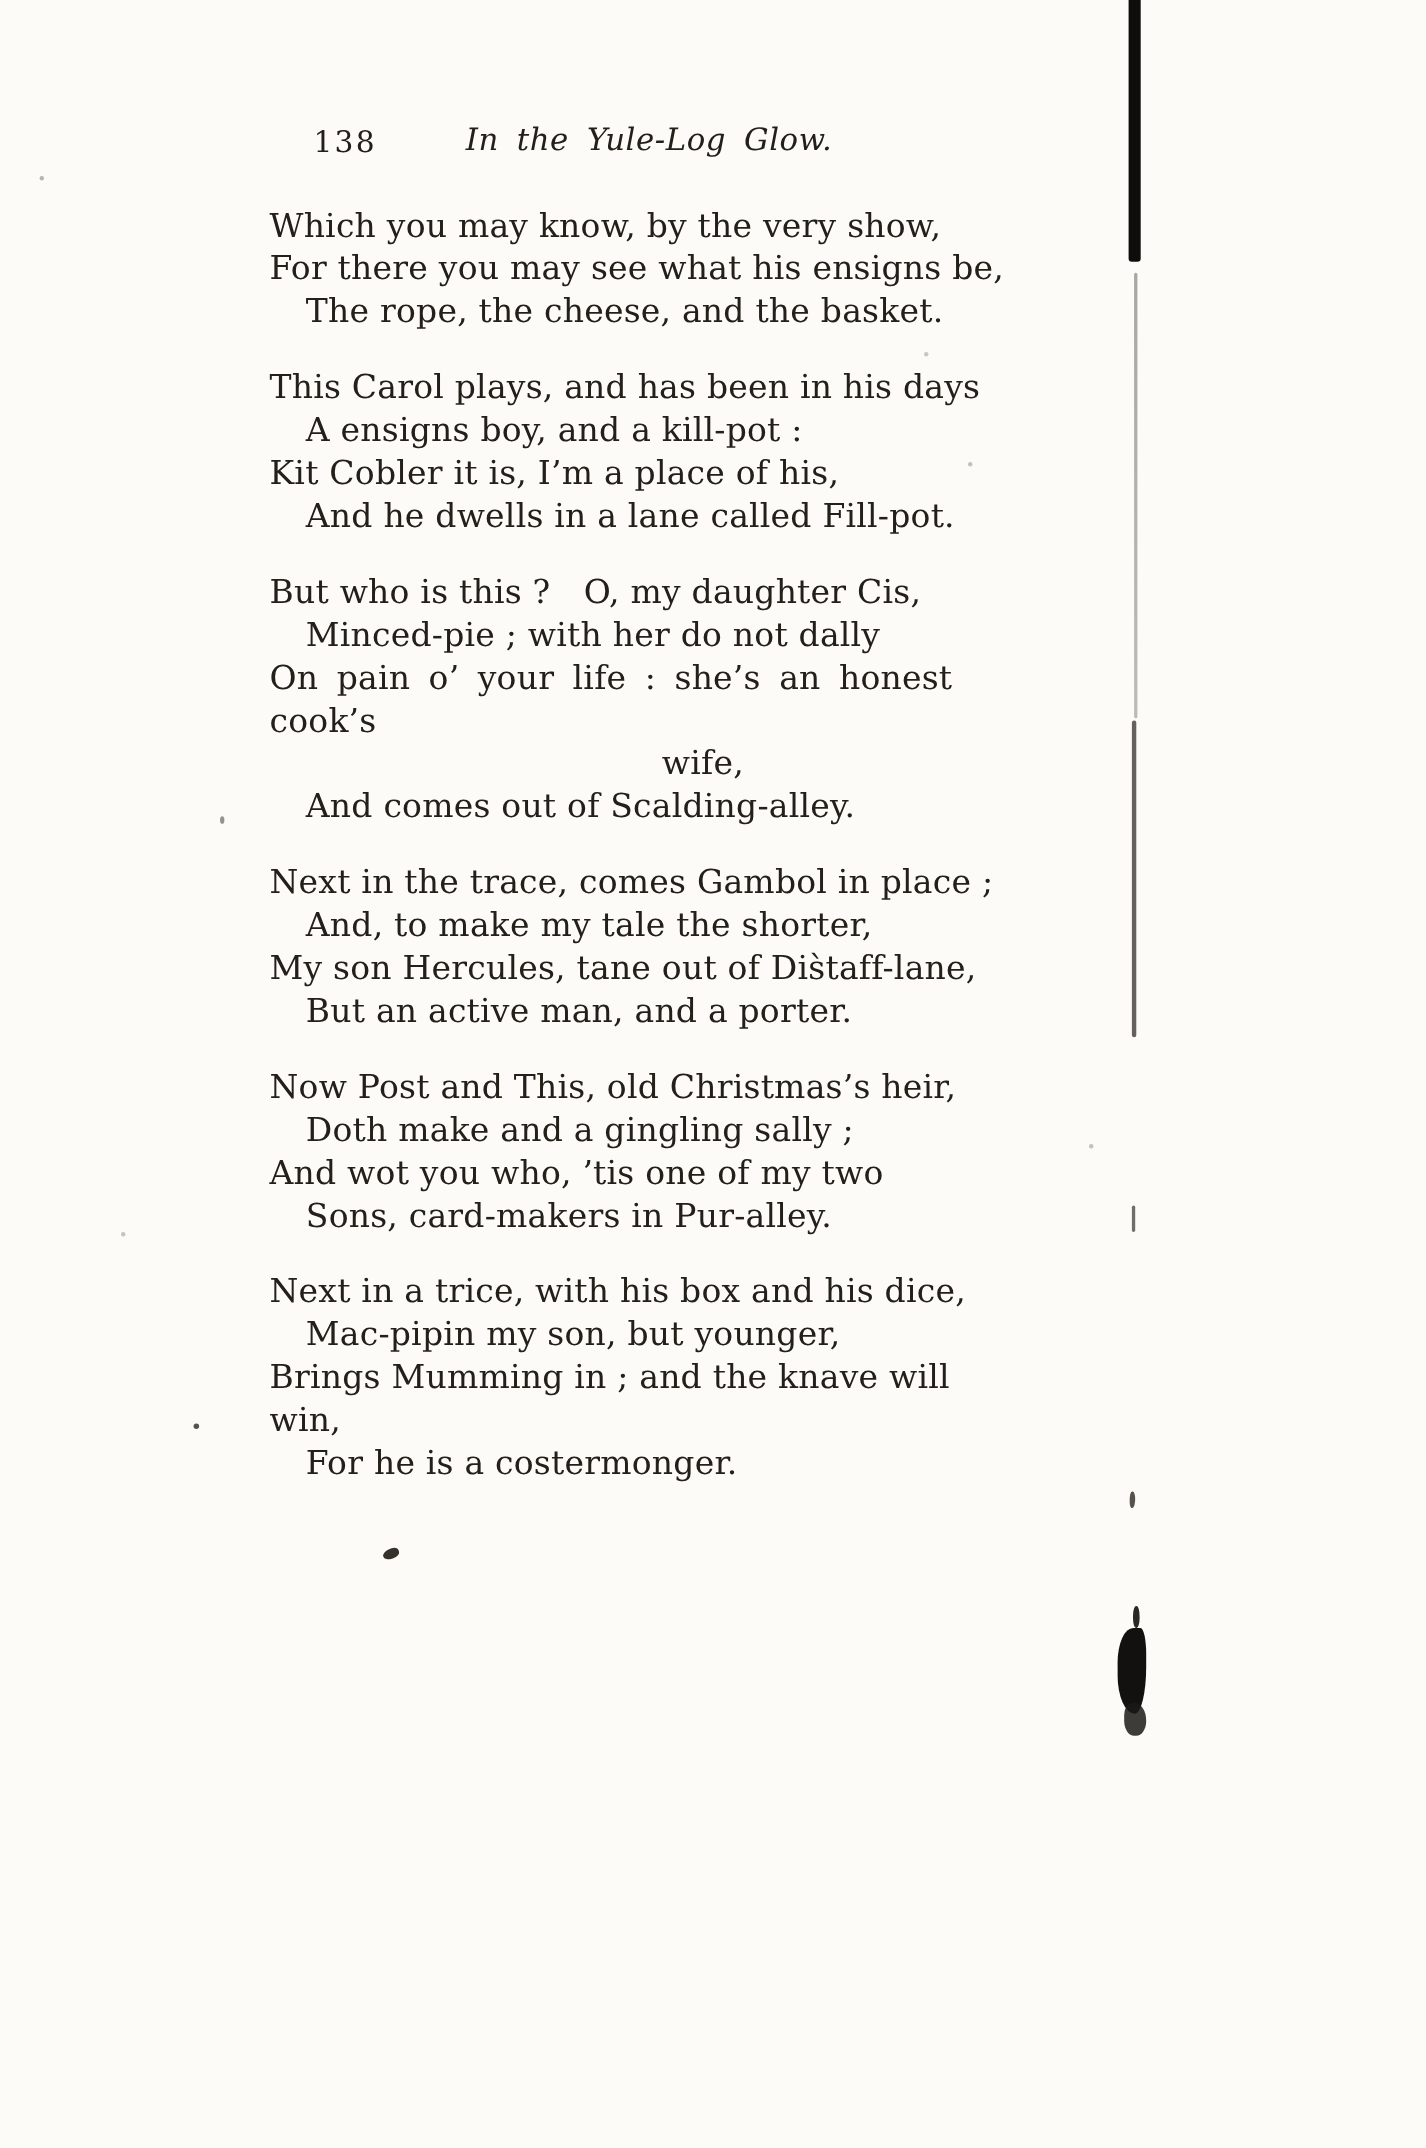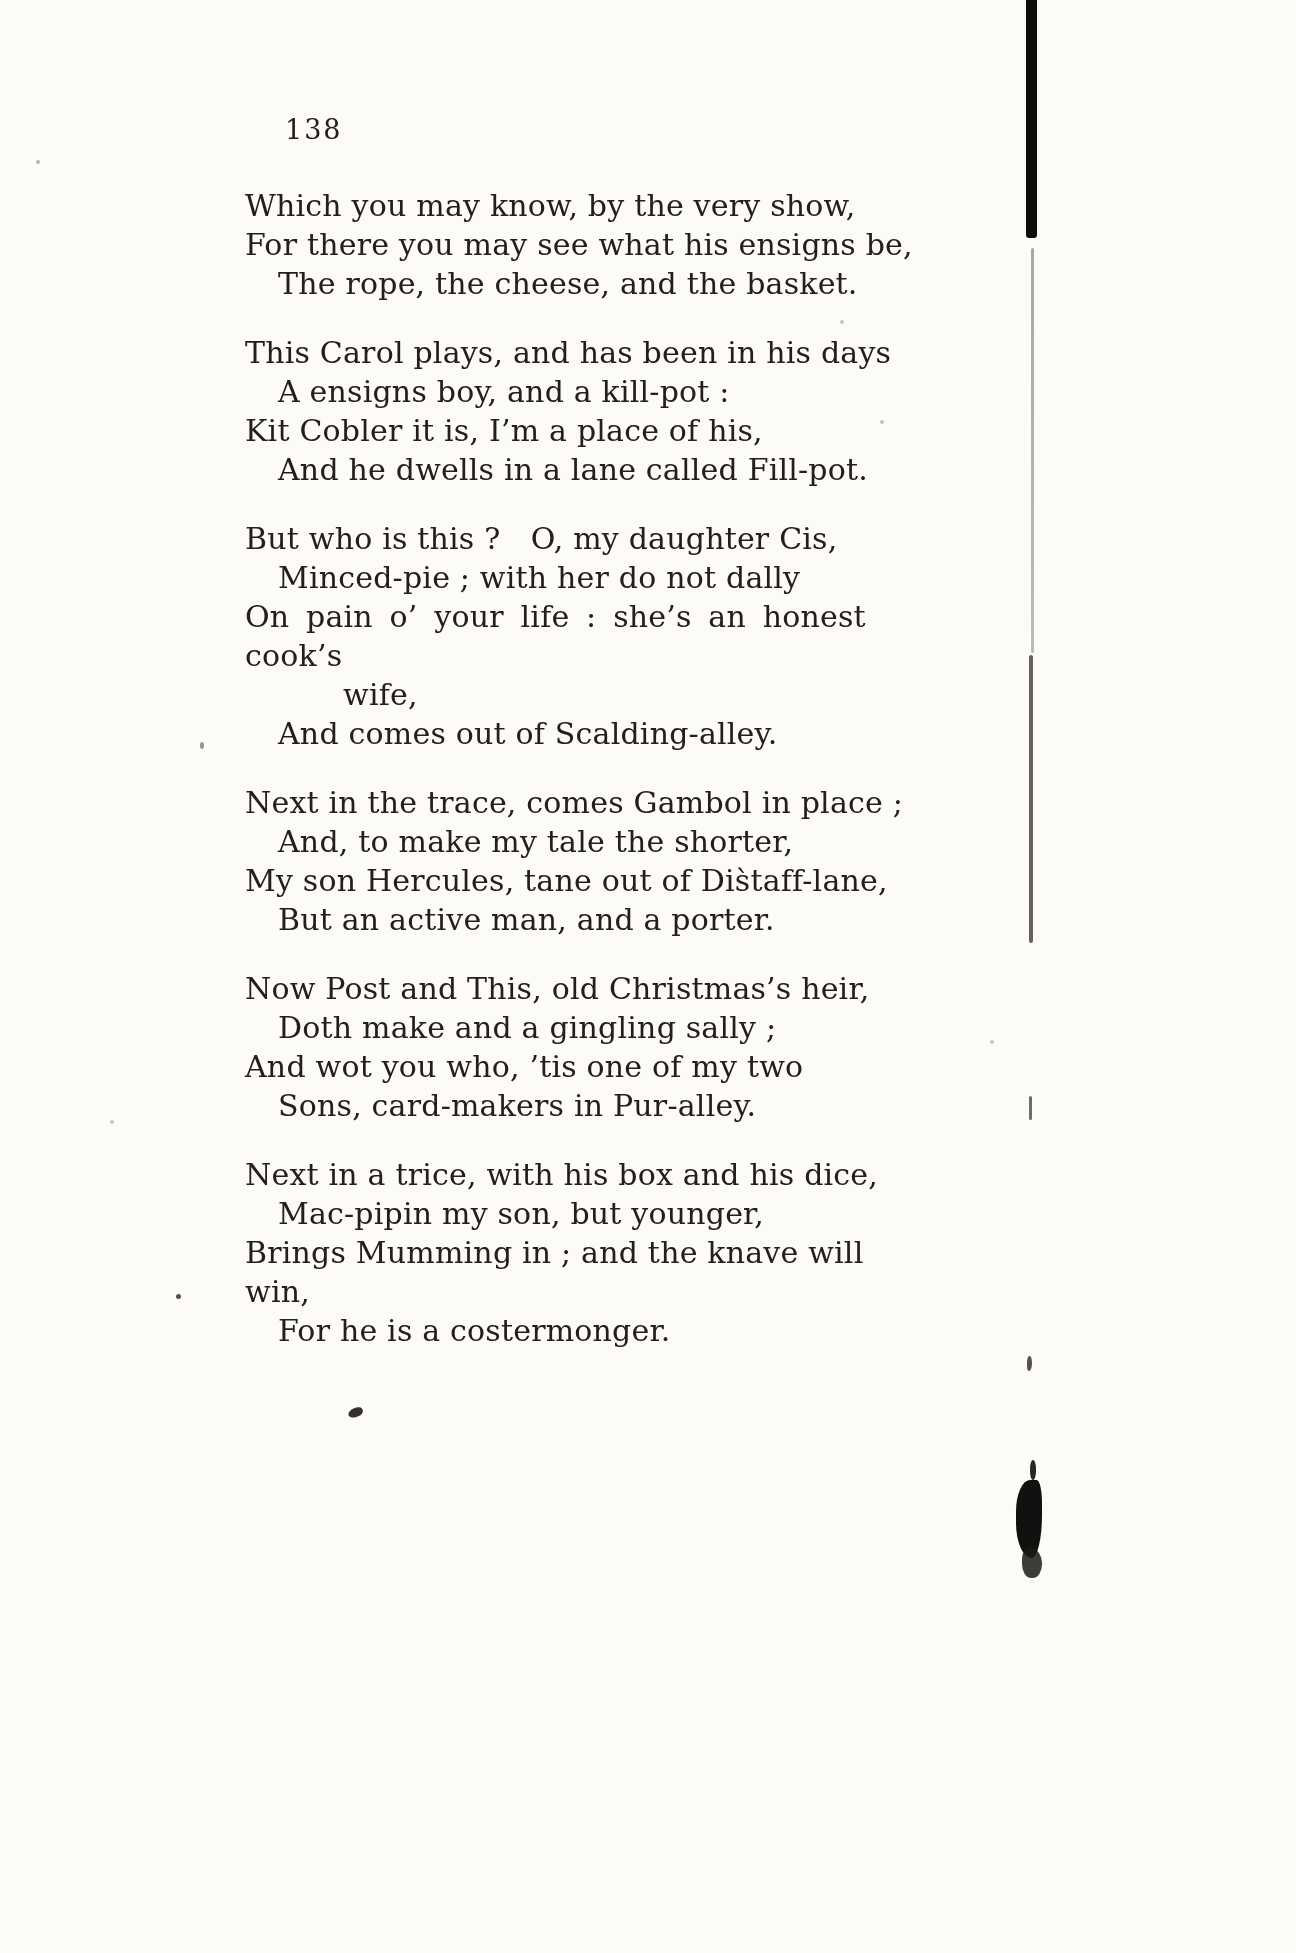--- a/index.html
+++ b/index.html
@@ -47,21 +47,21 @@
   .stanza {
     margin: 0 0 30px 0;
   }
   .line {
     font-size: 30px;
     line-height: 39px;
     white-space: pre-wrap;
     letter-spacing: 0.2px;
   }
   .indent-1 { padding-left: 33px; }
-  .indent-2 { padding-left: 98px; }
+  .indent-2 { padding-left: 98px; text-align: center; }
   .spread   { word-spacing: 7px; }
 
   
   .artifact { position: absolute; pointer-events: none; }
   .a-bar1  { left: 1026px; top: 0;      width: 11px; height: 238px; background: #0e0d0b; border-radius: 0 0 3px 3px; }
   .a-line2 { left: 1031px; top: 248px;  width: 3px;  height: 405px; background: linear-gradient(#7a7a76, #9a9a95); opacity: .65; border-radius: 2px; }
   .a-line3 { left: 1029px; top: 655px;  width: 4px;  height: 288px; background: #3c3a36; opacity: .8; border-radius: 2px; }
   .a-tick4 { left: 1029px; top: 1096px; width: 3px;  height: 24px;  background: #6f6d68; border-radius: 2px; }
   .a-mark5 { left: 1027px; top: 1356px; width: 5px;  height: 15px;  background: #55524c; border-radius: 50% 50% 60% 40%; }
   .a-mark6 { left: 1030px; top: 1460px; width: 6px;  height: 20px;  background: #2a2824; border-radius: 45%; }
@@ -77,20 +77,21 @@
   .a-dot7 { left: 840px; top: 320px;  width: 4px; height: 4px; background: #8a877e; border-radius: 50%; opacity:.45; }
 </style>
 </head>
 <body>
 
 <div class="page">
 
   <div class="content">
     <div class="page-header">
       <span class="pagenum">138</span>
+      <span class="running-title">In the Yule-Log Glow.</span>
     </div>
     <div class="poem" id="poem">
         <div class="stanza">
           <div class="line indent-0">Which you may know, by the very show,</div>
           <div class="line indent-0">For there you may see what his ensigns be,</div>
           <div class="line indent-1">The rope, the cheese, and the basket.</div>
         </div>
         <div class="stanza">
           <div class="line indent-0">This Carol plays, and has been in his days</div>
           <div class="line indent-1">A ensigns boy, and a kill-pot :</div>

